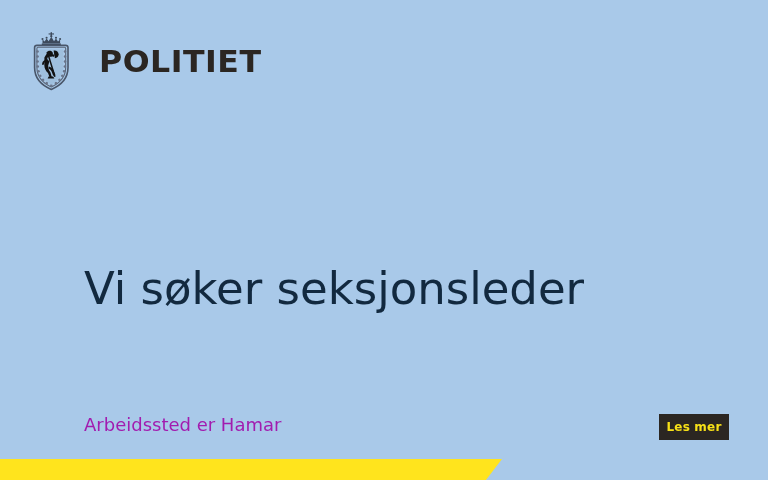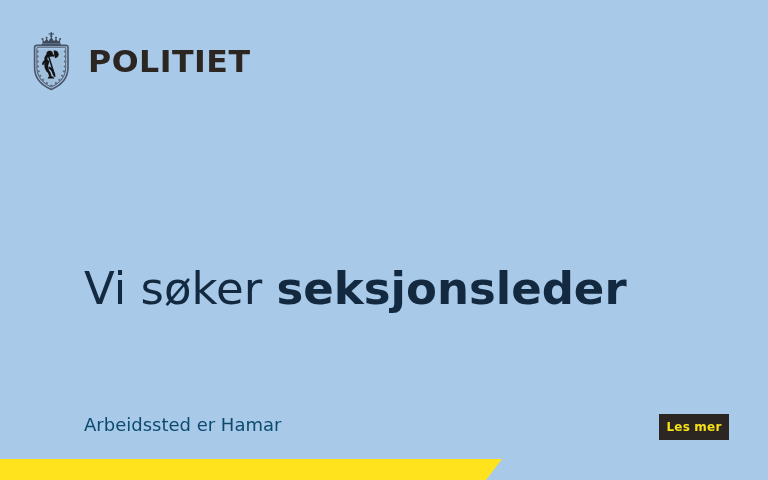--- a/index.html
+++ b/index.html
@@ -22,21 +22,21 @@
     overflow: hidden;
   }
 
   
   #logo-lockup {
     position: absolute;
     left: 26px;
     top: 31px;
     display: flex;
     align-items: center;
-    gap: 10px;
+    gap: 21px;
   }
   #coat-of-arms {
     width: 52px;
     height: 60px;
     display: block;
   }
   #wordmark {
     font-family: "DejaVu Sans", "Liberation Sans", sans-serif;
     font-weight: bold;
     font-size: 31px;
@@ -68,30 +68,30 @@
     top: 264px;
     width: 640px;
     font-size: 45px;
     line-height: 1.1;
     color: #12293f;
     font-weight: normal;
     margin: 0;
     white-space: nowrap;
   }
   #headline .strong {
-    font-weight: bold;
+    font-weight: normal;
   }
 
   #location {
     position: absolute;
     left: 84px;
     top: 413px;
     font-size: 18px;
     line-height: 1.3;
-    color: #0c4a6e;
+    color: #a21caf;
     margin: 0;
   }
 
   
   #cta-button {
     position: absolute;
     left: 659px;
     top: 414px;
     width: 70px;
     height: 26px;

